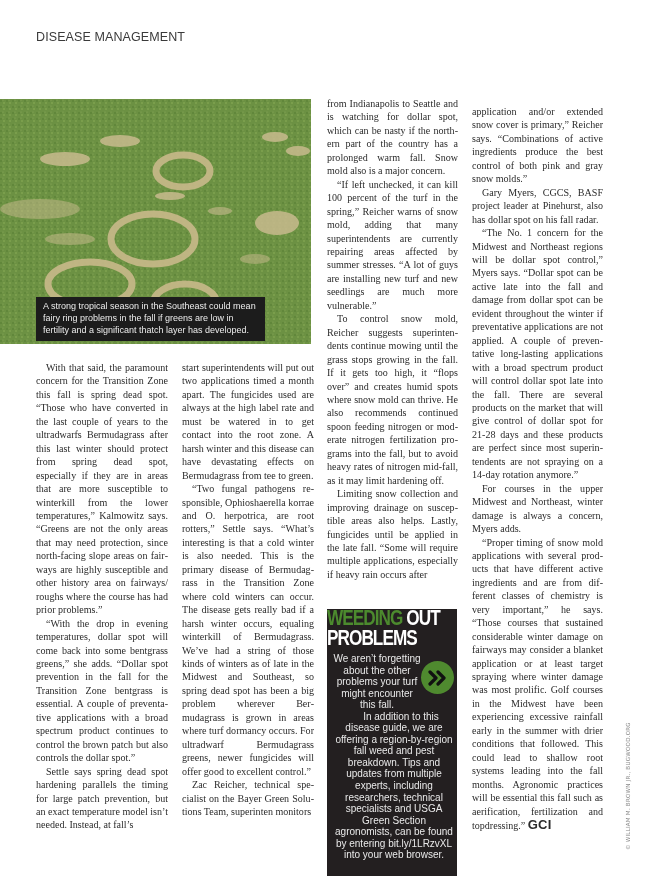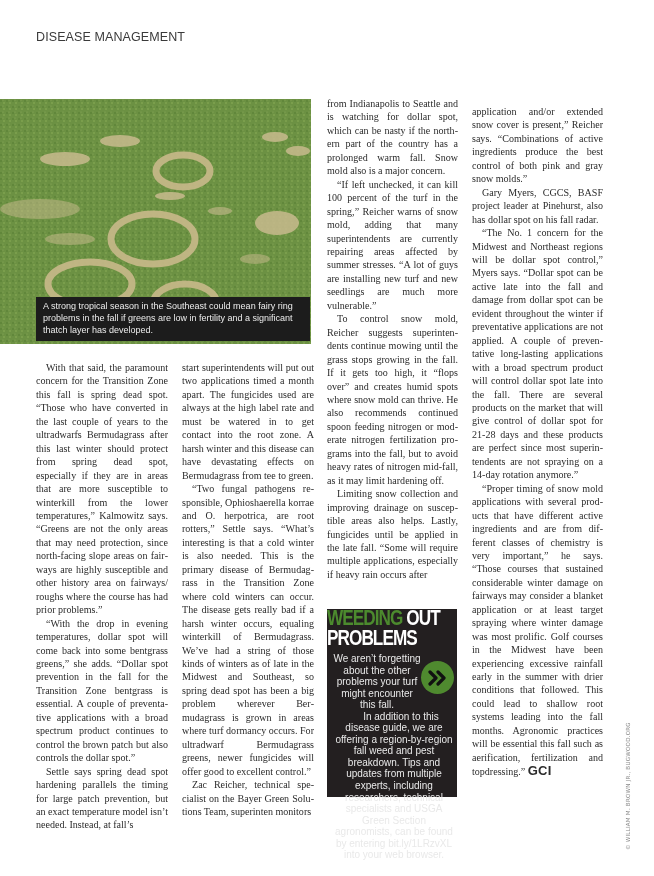--- a/index.html
+++ b/index.html
@@ -10,21 +10,21 @@
     font-family: Liberation Sans, sans-serif; font-size: 12.5px; letter-spacing: 0.1px; color: #3a3a3a;
   }
 
   
   .photo {
     position: absolute; left: 0; top: 99px; width: 311px; height: 245px; overflow: hidden;
     background: #6f9447;
   }
   .photo svg { display: block; width: 100%; height: 100%; }
   .caption {
-    position: absolute; left: 36px; top: 297px; width: 274px; height: 44px;
+    position: absolute; left: 36px; top: 297px; width: 229px; height: 44px;
     background: #1c1c1c; color: #ececec;
     font-family: "Liberation Sans", sans-serif; font-size: 9px; line-height: 12.2px;
     padding: 3px 6px 0 7px; box-sizing: border-box;
   }
 
   
   .col {
     position: absolute; width: 132px;
     font-family: "Liberation Serif", serif; font-size: 10.05px; line-height: 13.45px;
     text-align: justify; color: #2b2b2b; hyphens: manual;
@@ -33,21 +33,21 @@
   .col p.noindent { text-indent: 0; }
   .col1 { left: 36px; top: 361px; }
   .col2 { left: 182px; top: 361px; }
   .col3 { left: 327px; top: 97px; width: 131px; }
   .col4 { left: 472px; top: 105px; width: 131px; }
 
   .sig { font-family: "Liberation Sans", sans-serif; font-weight: bold; font-size: 13px; letter-spacing: 0.2px; }
 
   
   .callout {
-    position: absolute; left: 327px; top: 609px; width: 130px; height: 188px;
+    position: absolute; left: 327px; top: 609px; width: 130px; height: 267px;
     background: #231f20; color: #eeeeee;
   }
   .callout-title {
     position: absolute; left: 0; top: -1px;
     font-family: "Liberation Sans", sans-serif; font-weight: bold; font-size: 22px; line-height: 20px;
     letter-spacing: -1.2px; transform: scaleX(0.78); transform-origin: left top; white-space: nowrap;
   }
   .callout-title .green { color: #4c8a2e; }
   .callout-title .white { color: #ffffff; }
   .callout-body {
@@ -129,23 +129,24 @@
 </div>
 
 <div class="col col3">
   <p class="noindent">from Indianapolis to Seattle and is watching for dollar spot, which can be nasty if the north­ern part of the country has a prolonged warm fall. Snow mold also is a major concern.</p>
   <p>“If left unchecked, it can kill 100 percent of the turf in the spring,” Reicher warns of snow mold, adding that many superintendents are currently repairing areas affected by summer stresses. “A lot of guys are installing new turf and new seedlings are much more vulnerable.”</p>
   <p>To control snow mold, Reicher suggests superinten­dents continue mowing until the grass stops growing in the fall. If it gets too high, it “flops over” and creates humid spots where snow mold can thrive. He also recommends continued spoon feeding nitrogen or mod­erate nitrogen fertilization pro­grams into the fall, but to avoid heavy rates of nitrogen mid-fall, as it may limit hardening off.</p>
   <p>Limiting snow collection and improving drainage on suscep­tible areas also helps. Lastly, fungicides until be applied in the late fall. “Some will require multiple applications, espe­cially if heavy rain occurs after</p>
 </div>
 
 <div class="col col4">
-  <p class="noindent">application and/or extended snow cover is present,” Reicher says. “Combinations of active ingredients produce the best control of both pink and gray snow molds.”</p>
+  <p class="noindent">application and/or extended snow cover is primary,” Reicher says. “Combinations of active ingredients produce the best control of both pink and gray snow molds.”</p>
   <p>Gary Myers, CGCS, BASF project leader at Pinehurst, also has dollar spot on his fall radar.</p>
   <p>“The No. 1 concern for the Midwest and Northeast regions will be dollar spot control,” Myers says. “Dollar spot can be active late into the fall and damage from dollar spot can be evident throughout the winter if preventative applications are not applied. A couple of preven­tative long-lasting applications with a broad spectrum product will control dollar spot late into the fall. There are several products on the market that will give control of dollar spot for 21-28 days and these products are perfect since most superin­tendents are not spraying on a 14-day rotation anymore.”</p>
+  <p>For courses in the upper Midwest and Northeast, winter damage is always a concern, Myers adds.</p>
   <p><span>“Proper timing of snow mold applications with several prod­ucts that have different active ingredients and are from dif­ferent classes of chemistry is very important,” he says. “Those courses that sustained considerable winter damage on fairways may consider a blanket application or at least target spraying where winter damage was most prolific. Golf cours­es in the Midwest have been experiencing excessive rain­fall early in the summer with drier conditions that followed. This could lead to shallow root systems leading into the fall months. Agronomic practices will be essential this fall such as aerification, fertilization and topdressing.”</span> <span class="sig">GCI</span></p>
 </div>
 
 <div class="callout">
   <div class="callout-title">
     <span class="green">WEEDING</span>
     <span class="white">OUT</span><br>
     <span class="white">PROBLEMS</span>
   </div>
   <div class="callout-body">

